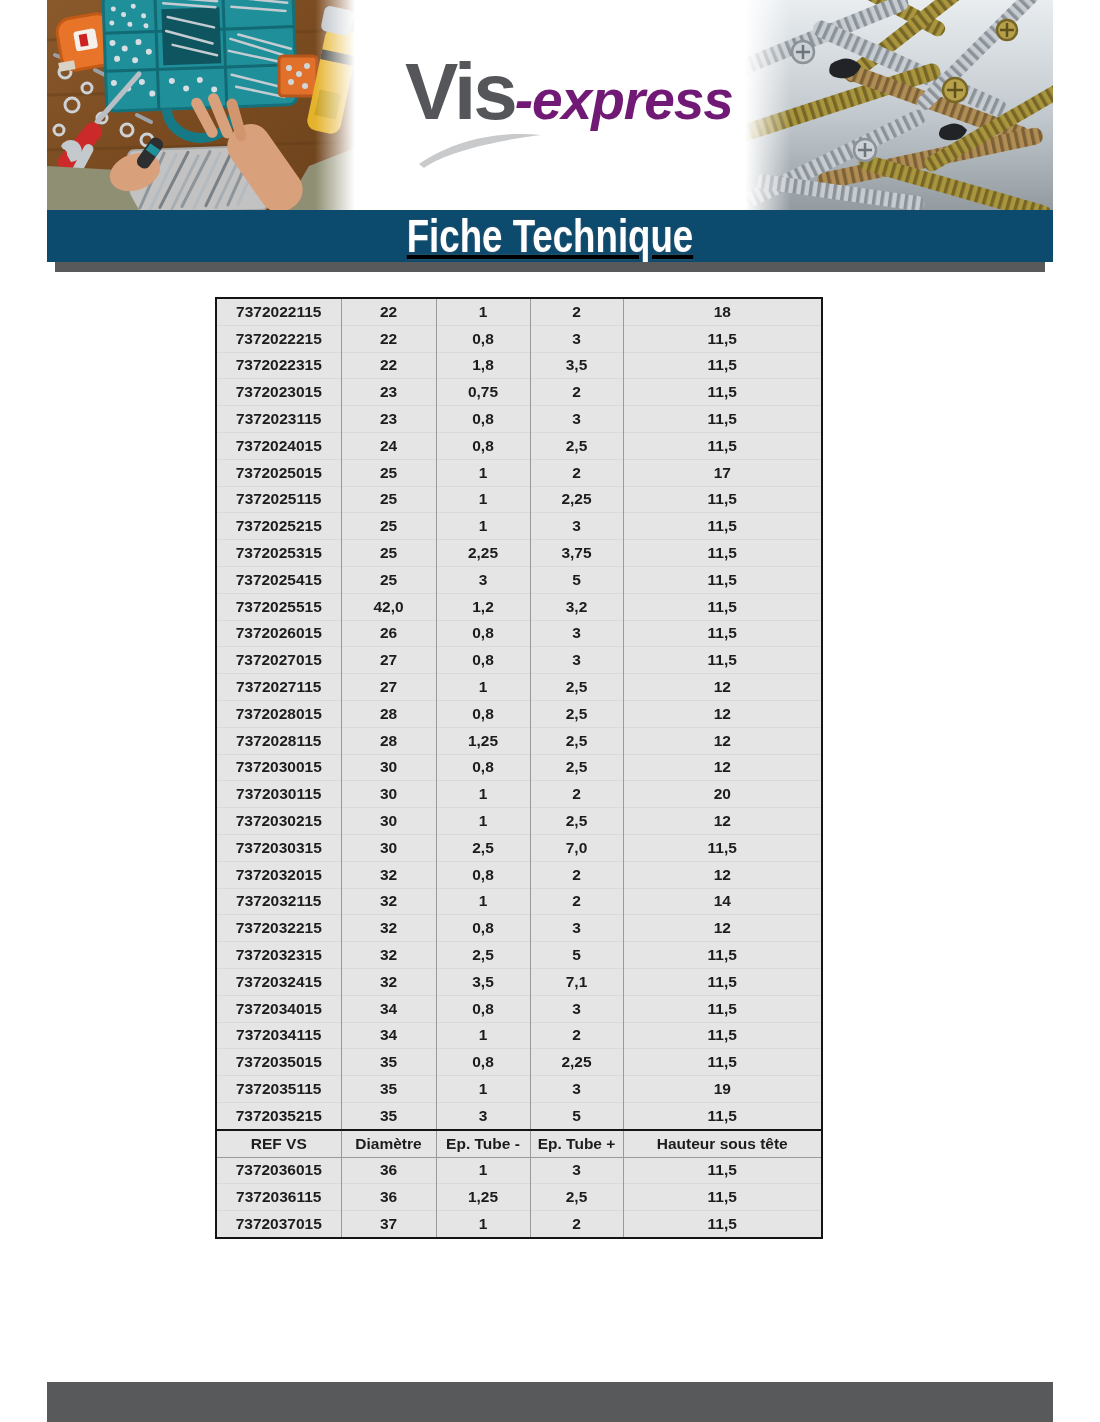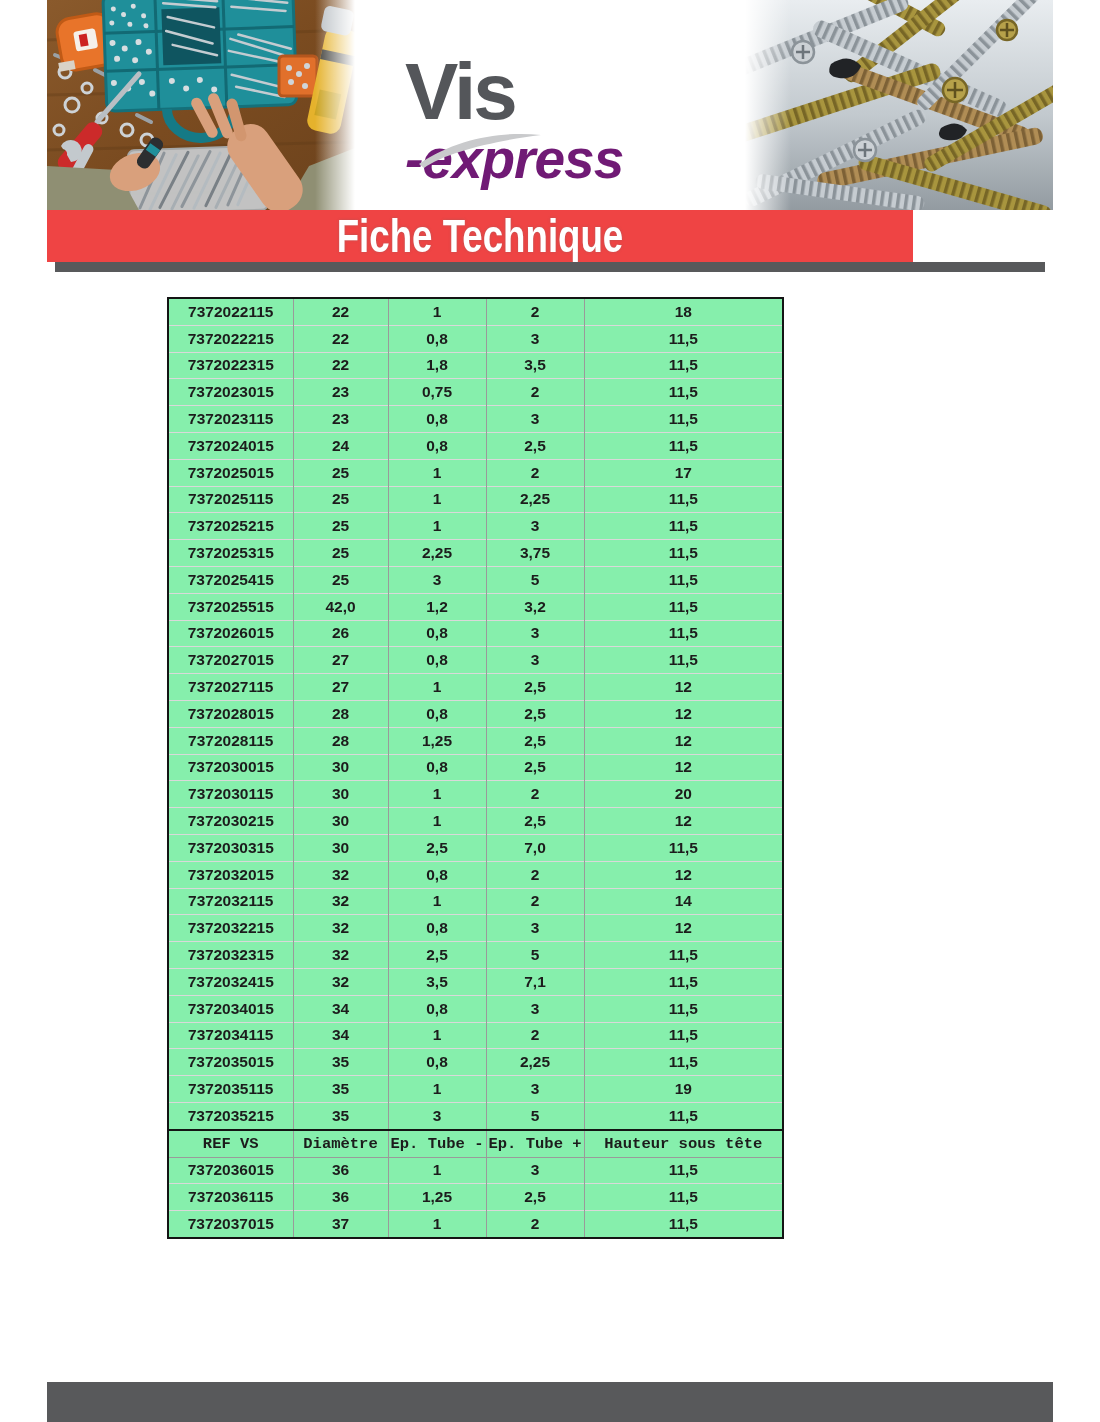--- a/index.html
+++ b/index.html
@@ -6,44 +6,44 @@
   #page{position:relative;width:1100px;height:1422px;background:#ffffff;overflow:hidden;
         font-family:"Liberation Sans",sans-serif;}
 
   
   .photo{position:absolute;top:0;height:210px;overflow:hidden;}
   .photo-left{left:47px;width:308px;}
   .photo-right{left:745px;width:308px;}
   .photo svg{display:block;}
 
   .logo-area{position:absolute;left:355px;top:0;width:390px;height:210px;background:#ffffff;}
-  .logo-row{position:absolute;left:50px;top:52px;display:flex;align-items:baseline;white-space:nowrap;flex-direction:column;}
+  .logo-row{position:absolute;left:50px;top:52px;display:flex;align-items:baseline;white-space:nowrap;}
   .logo-vis{font-size:80px;font-weight:bold;color:#54565a;letter-spacing:-3px;line-height:1;}
   .logo-express{font-size:55px;font-weight:bold;font-style:italic;color:#701a75;letter-spacing:-1px;line-height:1;}
   .logo-swoosh{position:absolute;left:60px;top:128px;}
 
   
-  .banner{position:absolute;left:47px;top:210px;width:866px;height:52px;background:#ef4444;}
+  .banner{position:absolute;left:47px;top:210px;width:1006px;height:52px;background:#0c4a6e;text-decoration:underline;}
   .banner-title{width:100%;height:52px;line-height:52px;text-align:center;color:#ffffff;
                 font-weight:bold;font-size:47px;letter-spacing:0px;
                 transform:scaleX(0.78);transform-origin:50% 50%;
                 text-shadow:0 0 3px rgba(110,110,110,.45);}
   .banner-shadow{position:absolute;left:55px;top:262px;width:990px;height:10px;background:#58595b;}
 
   
   .table-wrap{position:absolute;left:167px;top:297px;}
-  table.spec{border-collapse:collapse;table-layout:fixed;background:#86efac;
-             border:2px solid #141414;}
+  table.spec{border-collapse:collapse;table-layout:fixed;background:#e5e5e5;
+             border:2px solid #141414;margin-left:48px;}
   table.spec td{height:25.8px;padding:0 2px;text-align:center;vertical-align:middle;
                 font-weight:bold;font-size:15.5px;color:#1c1c1c;
                 border-left:1px solid #9a9a9a;border-top:1px solid #d9d9d9;
                 white-space:nowrap;overflow:hidden;}
   table.spec td:first-child{border-left:none;}
   table.spec tr:first-child td{border-top:none;}
-  table.spec tr.header-row td{border-top:2.5px solid #141414;border-bottom:1px solid #9a9a9a;font-family:Liberation Mono, monospace;}
+  table.spec tr.header-row td{border-top:2.5px solid #141414;border-bottom:1px solid #9a9a9a;}
 
   
   .bottom-bar{position:absolute;left:47px;top:1382px;width:1006px;height:40px;background:#58595b;}
 </style>
 </head>
 <body>
 
 <div id="page">
 
   <div class="photo photo-left">

